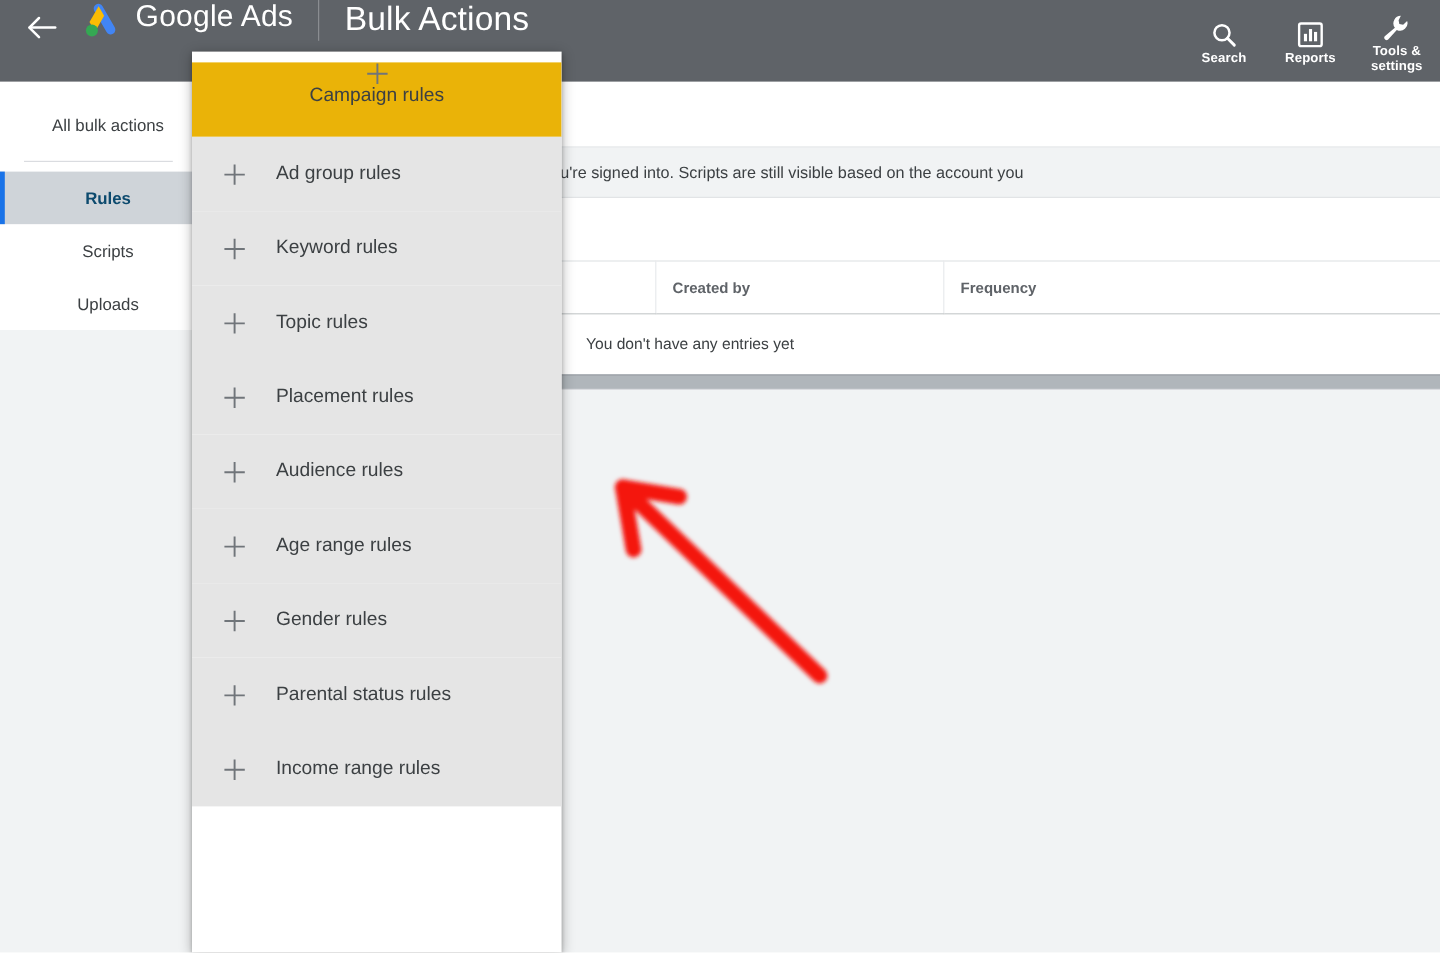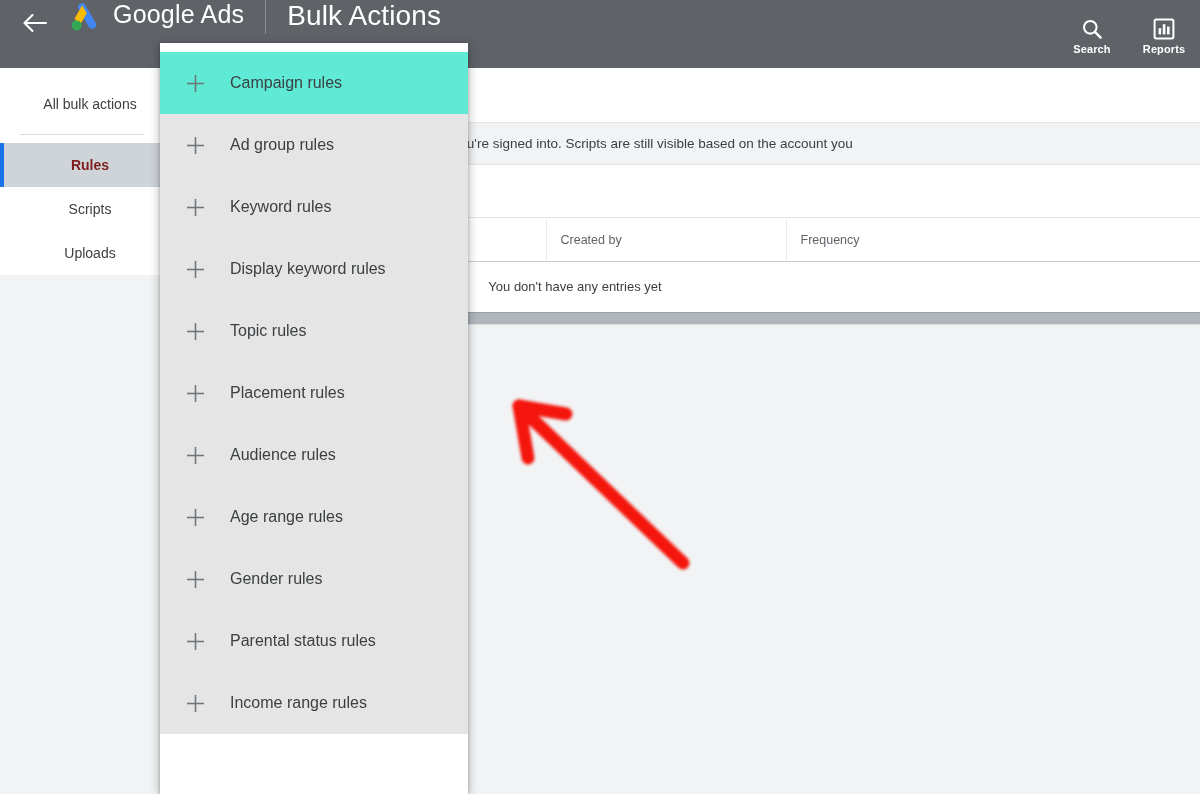--- a/index.html
+++ b/index.html
@@ -117,21 +117,21 @@
     padding-left: 20px;
     font-size: 14px;
     color: #3c4043;
     background: #ffffff;
     cursor: pointer;
     white-space: nowrap;
     justify-content: center;
   }
   .sb-item.selected {
     background: #cfd4d9;
-    color: #7f1d1d;
+    color: #0c4a6e;
     font-weight: bold;
   }
   .sb-item.selected::before {
     content: "";
     position: absolute;
     left: 0; top: 0;
     width: 4px; height: 100%;
     background: #1a73e8;
   }
   .sb-divider {
@@ -194,21 +194,21 @@
   }
 
   .tbl {
     width: 1040px;
     border-collapse: collapse;
     table-layout: fixed;
   }
   .tbl thead th {
     height: 44px;
     font-size: 12.5px;
-    font-weight: normal;
+    font-weight: bold;
     color: #5f6368;
     text-align: left;
     padding-left: 14px;
     border-top: 1px solid #e2e4e6;
     border-bottom: 1px solid #c9ccce;
     border-right: 1px solid #e8eaed;
     background: #ffffff;
     white-space: nowrap;
   }
   .tbl thead th.col-check { width: 38px; padding: 0; }
@@ -249,21 +249,21 @@
     overflow: hidden;
     padding-top: 9px;
   }
   .menu-item {
     height: 62px;
     display: flex;
     align-items: center;
     cursor: pointer;
     background: #e5e5e5;
   }
-  .menu-item.hover { background: #5eead4; }
+  .menu-item.hover { background: #eab308; flex-direction: column; }
   .menu-plus {
     width: 70px;
     display: flex;
     align-items: center;
     justify-content: center;
     flex: none;
   }
   .menu-plus svg { display: block; }
   .menu-label {
     font-size: 16px;
@@ -325,20 +325,31 @@
           <svg width="22" height="22" viewBox="0 0 22 22" aria-hidden="true">
             <rect x="1.6" y="1.6" width="18.8" height="18.8" rx="1.6" fill="none" stroke="#ffffff" stroke-width="2"></rect>
             <rect x="5.6" y="10.2" width="2.6" height="6.2" fill="#ffffff"></rect>
             <rect x="9.8" y="6.2" width="2.6" height="10.2" fill="#ffffff"></rect>
             <rect x="14.0" y="8.6" width="2.6" height="7.8" fill="#ffffff"></rect>
           </svg>
         </span>
         <span class="ta-label">Reports</span>
       </div>
 
+      <div class="topbar-action two-line">
+        <span class="ta-icon">
+          <svg width="24" height="22" viewBox="0 0 24 22" aria-hidden="true">
+            <path d="M15.4 1.2 a6.2 6.2 0 0 0-5.0 9.9 l-8.2 7.0 a1.9 1.9 0 0 0 2.6 2.8 l7.2 -8.0 a6.2 6.2 0 0 0 8.6 -7.5 l-3.3 3.3 l-3.2 -0.6 l-0.6 -3.2 Z" fill="#ffffff"></path>
+          </svg>
+        </span>
+        <span class="ta-label">
+          <span>Tools &amp;</span><br>
+          <span>settings</span>
+        </span>
+      </div>
 
     </div>
   </div>
 
   <div class="sidebar">
     <div class="sidebar-inner">
       <div class="sb-spacer"></div>
 
       <div class="sb-item">
         <span>All bulk actions</span>
@@ -422,29 +433,20 @@
       <span class="menu-plus">
         <svg width="19" height="19" viewBox="0 0 19 19" aria-hidden="true">
             <line x1="9.5" y1="1" x2="9.5" y2="18" stroke="#70757a" stroke-width="1.6"></line>
             <line x1="1" y1="9.5" x2="18" y2="9.5" stroke="#70757a" stroke-width="1.6"></line>
           </svg>
       </span>
       <span class="menu-label">Keyword rules</span>
     </div>
 
 
-    <div class="menu-item">
-      <span class="menu-plus">
-        <svg width="19" height="19" viewBox="0 0 19 19" aria-hidden="true">
-            <line x1="9.5" y1="1" x2="9.5" y2="18" stroke="#70757a" stroke-width="1.6"></line>
-            <line x1="1" y1="9.5" x2="18" y2="9.5" stroke="#70757a" stroke-width="1.6"></line>
-          </svg>
-      </span>
-      <span class="menu-label">Display keyword rules</span>
-    </div>
 
     <div class="menu-item">
       <span class="menu-plus">
         <svg width="19" height="19" viewBox="0 0 19 19" aria-hidden="true">
             <line x1="9.5" y1="1" x2="9.5" y2="18" stroke="#70757a" stroke-width="1.6"></line>
             <line x1="1" y1="9.5" x2="18" y2="9.5" stroke="#70757a" stroke-width="1.6"></line>
           </svg>
       </span>
       <span class="menu-label">Topic rules</span>
     </div>

